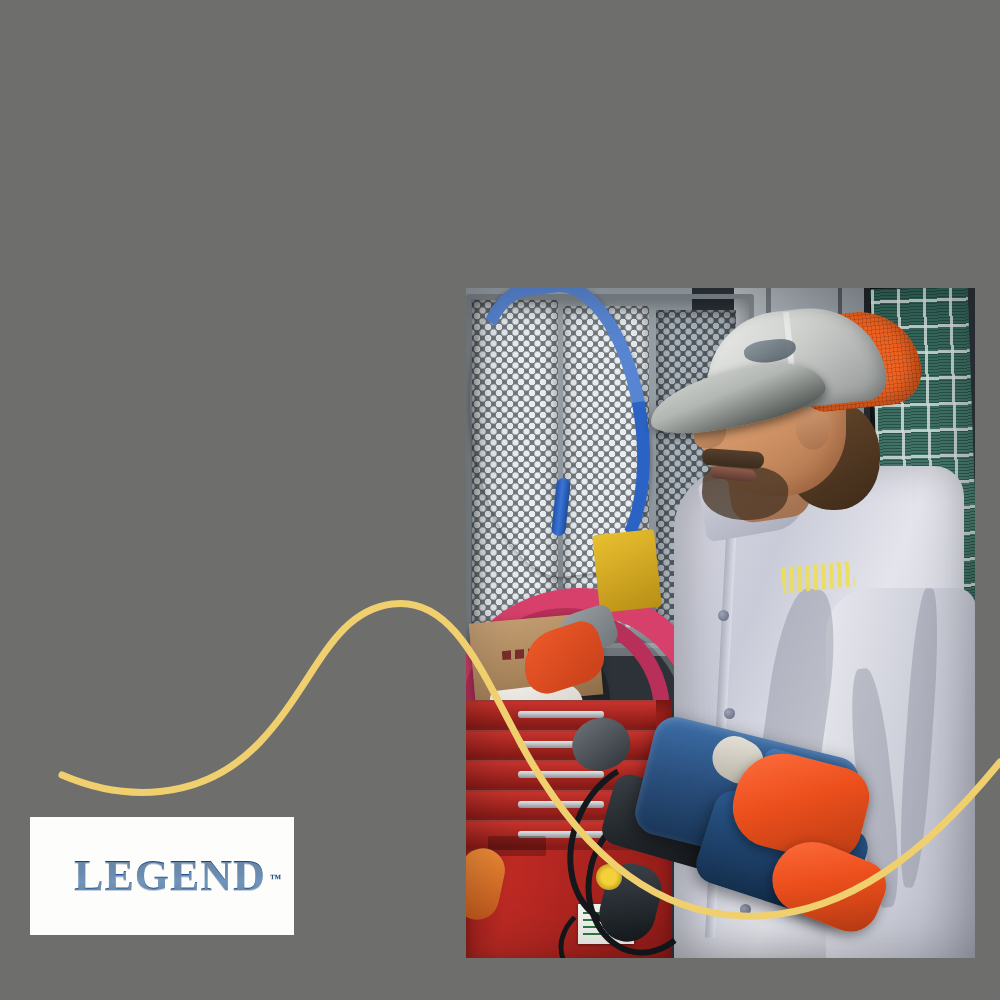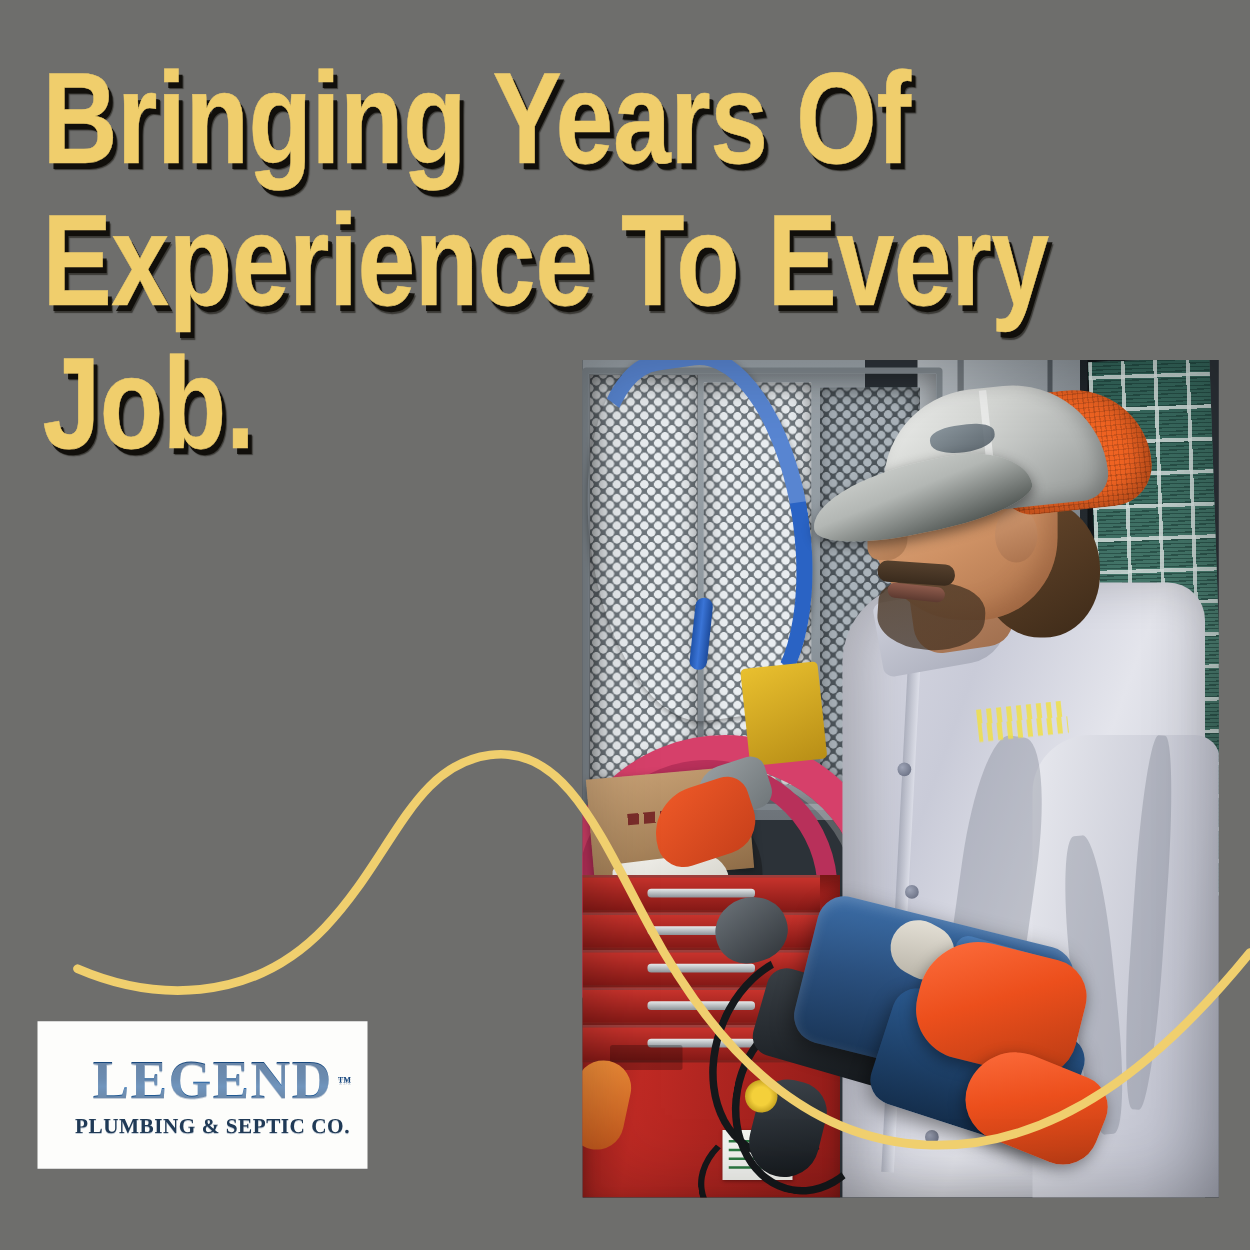--- a/index.html
+++ b/index.html
@@ -580,27 +580,21 @@
 
   <svg id="swoosh" viewBox="0 0 1000 1000" preserveAspectRatio="none">
     <path d="M 62,775
              C 120,800 200,805 260,742
              C 315,684 330,612 392,604
              C 452,596 480,668 520,742
              C 570,835 640,912 742,916
              C 846,920 930,848 1000,762" fill="none" stroke="#f0cf6e" stroke-width="7" stroke-linecap="round"></path>
   </svg>
 
-  <div id="headline">
-    <span class="headline-line">Bringing Years Of</span>
-    <span class="headline-line">Experience To Every</span>
-    <span class="headline-line">Job.</span>
-  </div>
 
   <div id="logo-card">
     <div class="logo-word">
       <span>LEGEND</span>
       <span class="tm">™</span>
     </div>
-    <div class="logo-sub">PLUMBING &amp; SEPTIC CO.</div>
   </div>
 
 </div>
 
 </body></html>

